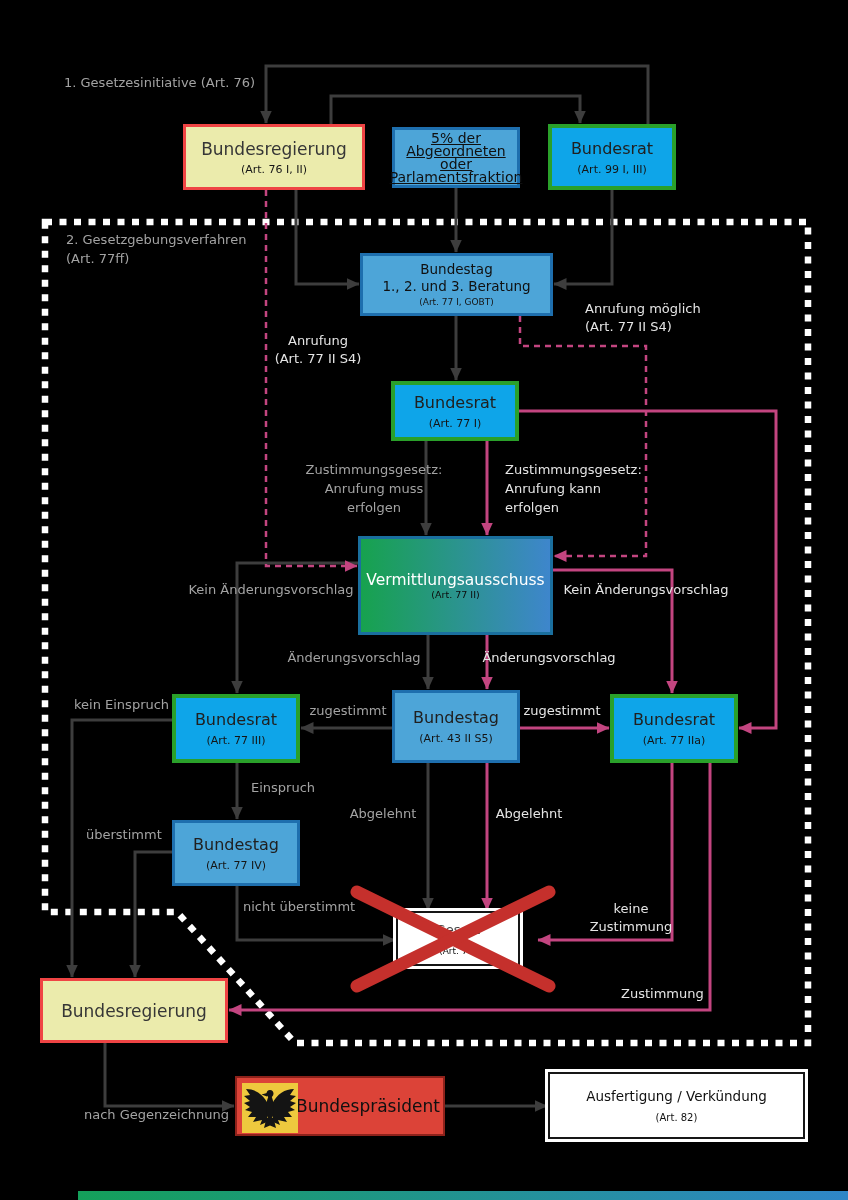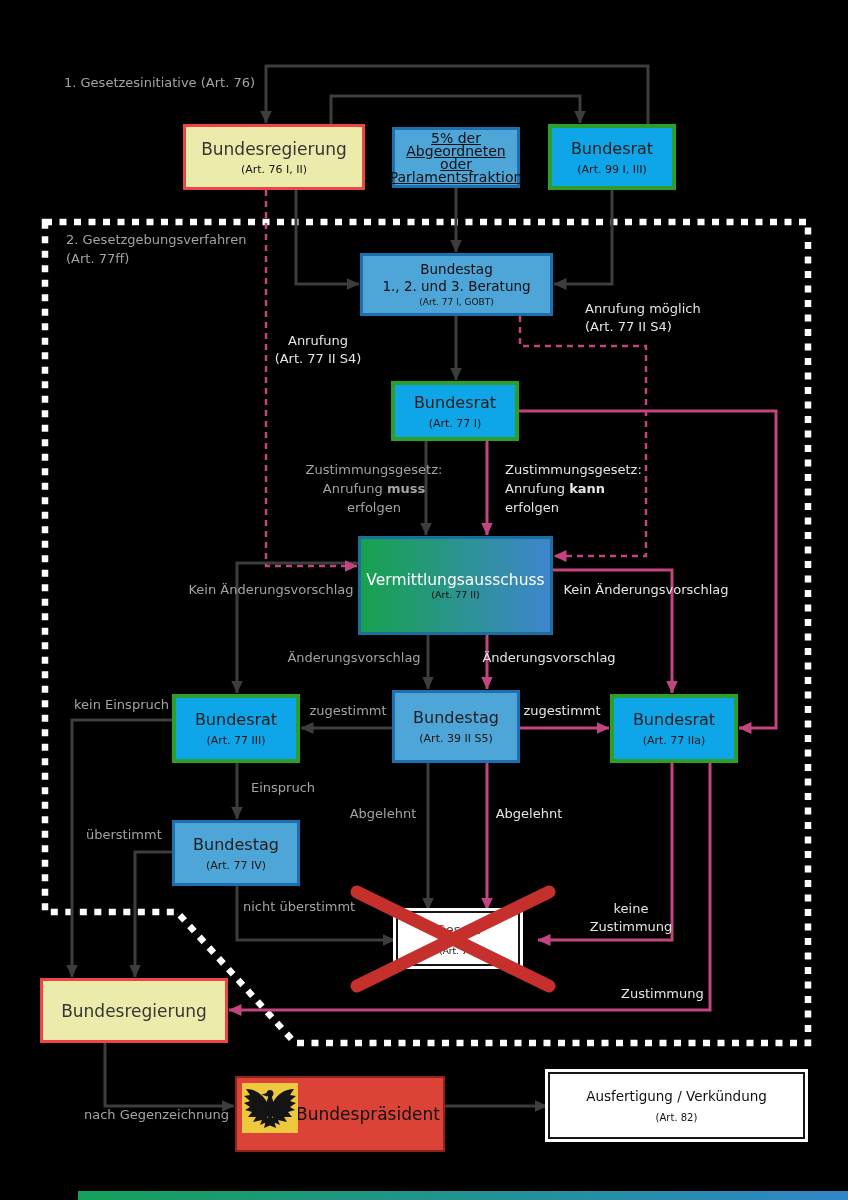--- a/index.html
+++ b/index.html
@@ -33,21 +33,21 @@
 
   .eagle-bg{position:absolute;left:5px;top:5px;width:56px;height:50px;background:#eec93e;
             display:flex;align-items:center;justify-content:center;}
 
   .lbl{position:absolute;z-index:4;font-size:13px;line-height:15px;white-space:nowrap;}
   .lbl.block{line-height:19px;}
   .lbl.tight{line-height:18px;}
   .gray{color:#a3a3a3;}
   .pink{color:#e5e5e5;}
   .ctr{transform:translateX(-50%);text-align:center;}
-  .b{font-weight:bold;text-align:center;}
+  .b{font-weight:normal;text-align:center;}
 
   .bottom-strip{position:absolute;left:78px;top:1191px;width:770px;height:9px;z-index:2;
                 background:linear-gradient(90deg,#14a05a,#2f86c8);}
 </style>
 </head>
 <body>
 
 <div class="stage">
 
   <svg class="layer base" viewBox="0 0 848 1200">
@@ -130,21 +130,21 @@
     <div class="va-sub">(Art. 77 II)</div>
   </div>
 
   <div class="box green" style="left:172px;top:694px;width:128px;height:69px">
     <div class="box-label">Bundesrat</div>
     <div class="box-sub">(Art. 77 III)</div>
   </div>
 
   <div class="box blue" style="left:392px;top:690px;width:128px;height:73px">
     <div class="box-label">Bundestag</div>
-    <div class="box-sub">(Art. 39 II S5)</div>
+    <div class="box-sub">(Art. 43 II S5)</div>
   </div>
 
   <div class="box green" style="left:610px;top:694px;width:128px;height:69px">
     <div class="box-label">Bundesrat</div>
     <div class="box-sub">(Art. 77 IIa)</div>
   </div>
 
   <div class="box blue" style="left:172px;top:820px;width:128px;height:66px">
     <div class="box-label">Bundestag</div>
     <div class="box-sub">(Art. 77 IV)</div>
@@ -152,21 +152,21 @@
 
   <div class="box white" style="left:396px;top:911px;width:124px;height:55px">
     <div class="gesetz-label">Gesetz</div>
     <div class="gesetz-sub">(Art. 78)</div>
   </div>
 
   <div class="box yellow" style="left:40px;top:978px;width:188px;height:65px">
     <div class="box-label lg">Bundesregierung</div>
   </div>
 
-  <div class="box red" style="left:235px;top:1076px;width:210px;height:76px">
+  <div class="box red" style="left:235px;top:1076px;width:210px;height:60px">
     <div class="eagle-bg">
       <svg viewBox="0 0 56 50" width="56" height="50">
         <g fill="#141414">
           <path d="M26,21 C21,11 13,6 4,6 L8,12 L2,13 L8,18 L2,20 L8,24 L3,27 L10,29 L6,34 L14,34 L11,39 L20,37 L18,42 L25,39 Z"></path>
           <path d="M30,21 C35,11 43,6 52,6 L48,12 L54,13 L48,18 L54,20 L48,24 L53,27 L46,29 L50,34 L42,34 L45,39 L36,37 L38,42 L31,39 Z"></path>
           <path d="M28,7 C25.8,7 24.5,8.6 24.5,10.6 C24.5,12 25.2,13.2 26.2,13.9 C24.8,17.5 24,21.5 24,25.5 C24,31.5 25.6,36 28,36 C30.4,36 32,31.5 32,25.5 C32,21.5 31.2,17.5 29.8,13.9 C30.8,13.2 31.5,12 31.5,10.6 C31.5,8.6 30.2,7 28,7 Z"></path>
           <path d="M25,10 L19.5,11.5 L25,13.5 Z"></path>
           <path d="M24.5,35 L31.5,35 L34,45 L28,42.5 L22,45 Z"></path>
         </g>
       </svg>

